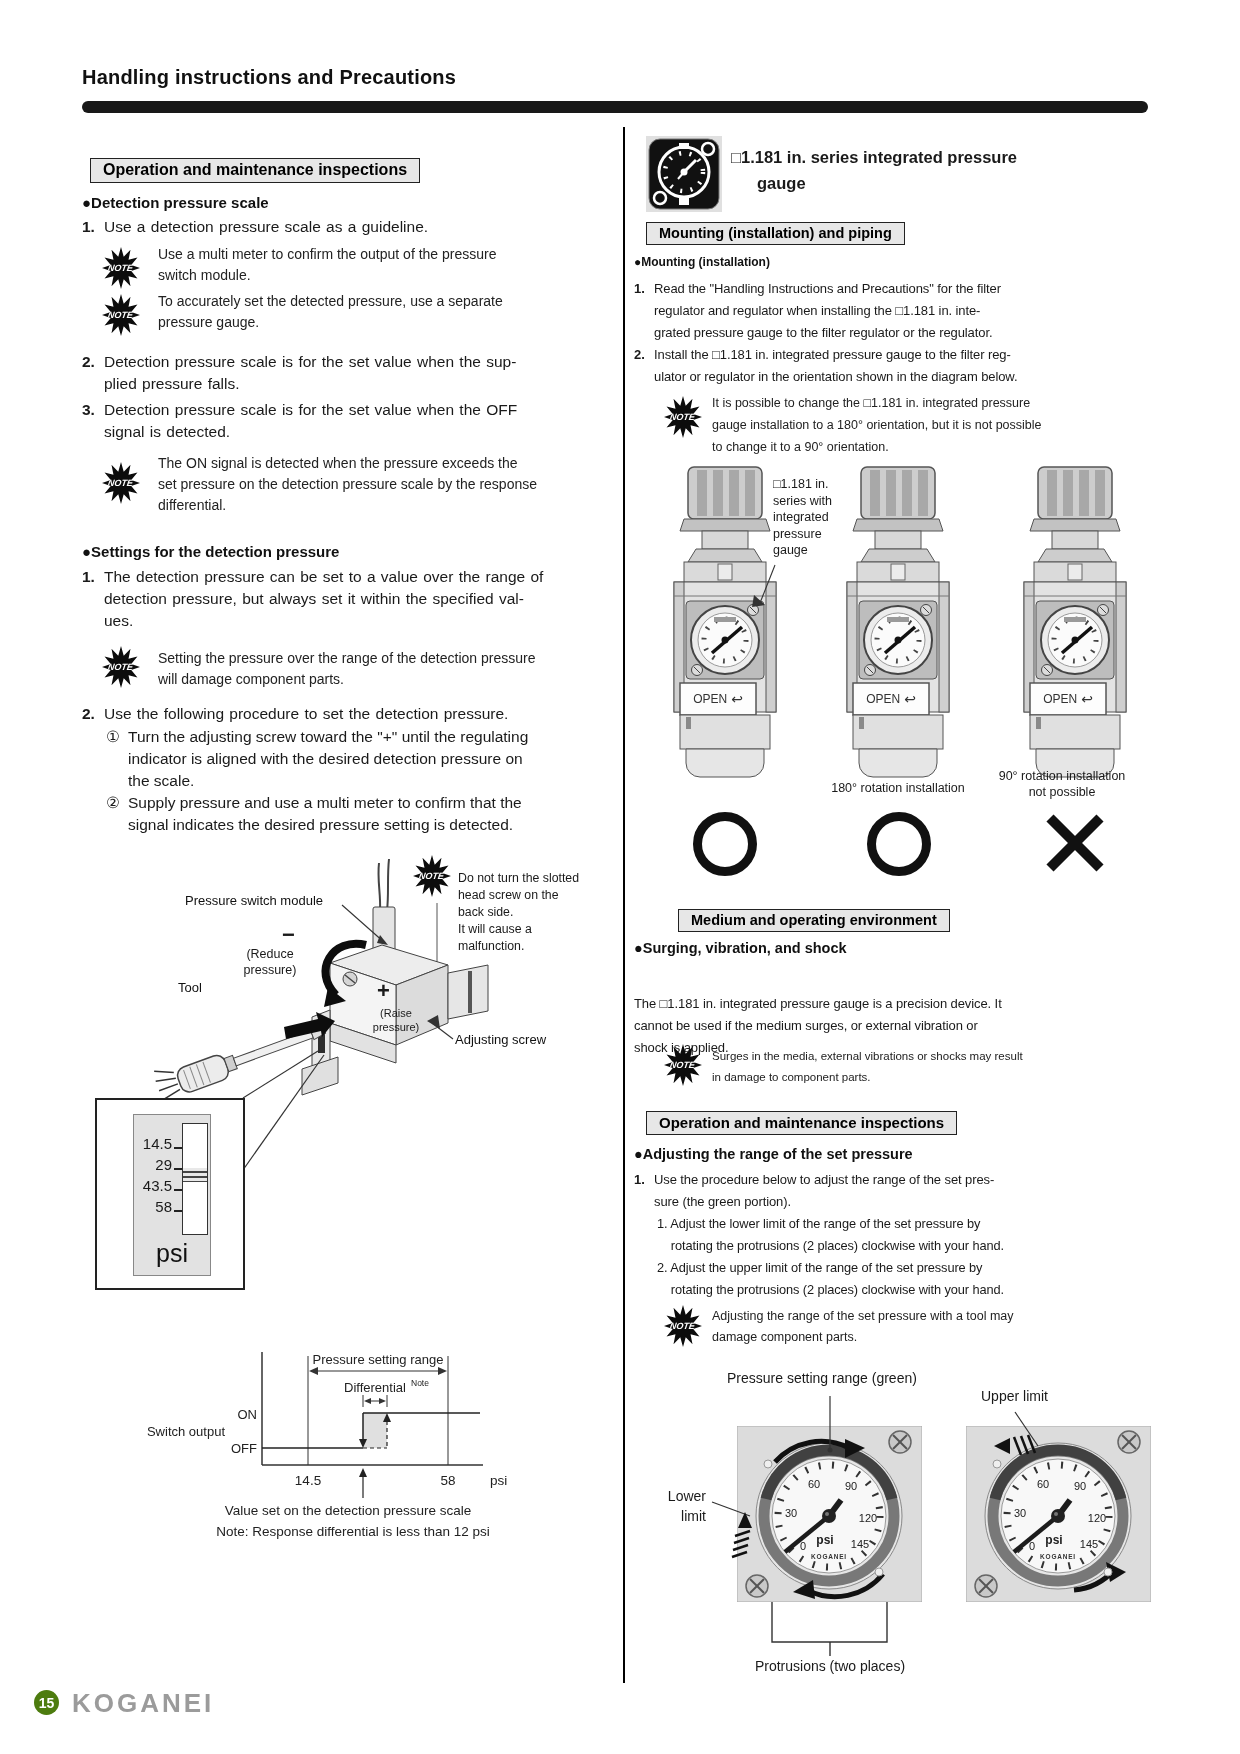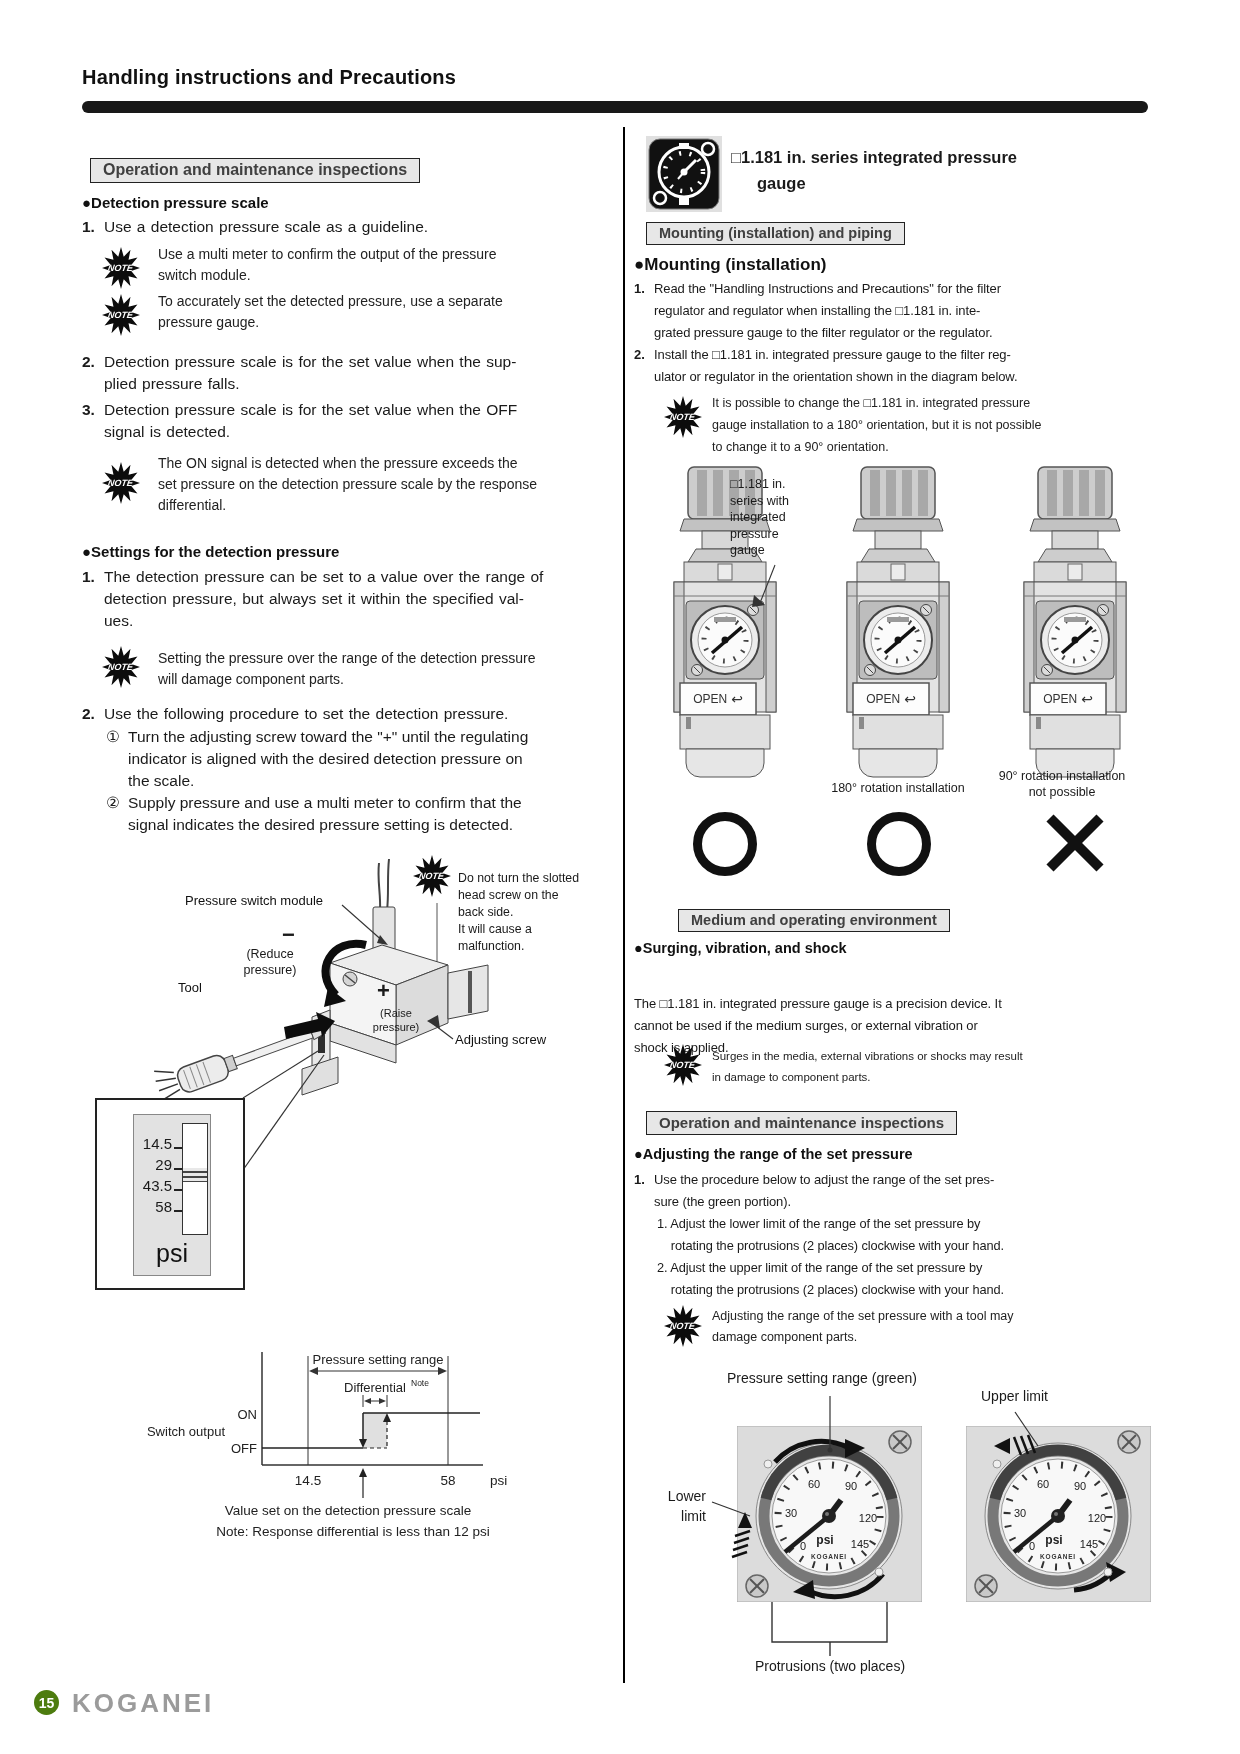--- a/index.html
+++ b/index.html
@@ -4,21 +4,21 @@
 <style>
   html,body{margin:0;padding:0;background:#888;}
   .page{position:relative;width:1240px;height:1754px;background:#fff;
     font-family:"Liberation Sans",sans-serif;color:#1a1a1a;overflow:hidden;}
   .abs{position:absolute;}
   .pre{white-space:pre;}
   .pageTitle{font-size:20px;font-weight:bold;letter-spacing:.2px;color:#111;}
   .titleBar{background:#181818;border-radius:7px;}
   .vdiv{background:#000;width:1.6px;}
   .secbox{display:inline-block;background:#e7e7e7;border:1.7px solid #222;
-    font-weight:bold;padding:2px 12px 3px;color:#404040;white-space:nowrap;}
+    font-weight:bold;padding:2px 12px 3px;color:#000000;white-space:nowrap;}
   .secbox.l{font-size:16px;}
   .secbox.r{font-size:14.5px;}
   .heading{font-weight:bold;font-size:15px;color:#111;white-space:nowrap;}
   .item{display:flex;}
   .item .num{font-weight:bold;flex:none;}
   .lbody{font-size:15.5px;line-height:22px;word-spacing:1px;}
   .lbody .num{width:22px;}
   .lsub{font-size:15.5px;line-height:22px;}
   .lsub .num{font-weight:normal;width:22px;flex:none;}
   .lnote{font-size:14px;line-height:21px;color:#222;}
@@ -259,21 +259,21 @@
       <circle cx="62" cy="13" r="6" fill="none" stroke="#fff" stroke-width="2.5"></circle>
       <circle cx="14" cy="62" r="6" fill="none" stroke="#fff" stroke-width="2.5"></circle>
       <rect x="33" y="62" width="10" height="7" fill="#fff"></rect>
       <rect x="33" y="7" width="10" height="6" fill="#fff"></rect>
     </svg>
   </div>
   <div class="abs" style="left:731px;top:148px;font-size:16.5px;font-weight:bold;">□1.181 in. series integrated pressure</div>
   <div class="abs" style="left:757px;top:174px;font-size:16.5px;font-weight:bold;">gauge</div>
 
   <div class="abs secbox r" style="left:646px;top:222px;">Mounting (installation) and piping</div>
-  <div class="abs heading" style="left:634px;top:255px;font-size:17px;">●Mounting (installation)</div>
+  <div class="abs heading" style="left:634px;top:255px;font-size:12px;">●Mounting (installation)</div>
 
   <div class="abs item rbody" style="left:634px;top:278px;width:420px;">
     <span class="num">1.</span>
     <span class="pre">Read the "Handling Instructions and Precautions" for the filter
 regulator and regulator when installing the □1.181 in. inte-
 grated pressure gauge to the filter regulator or the regulator.</span>
   </div>
   <div class="abs item rbody" style="left:634px;top:344px;width:420px;">
     <span class="num">2.</span>
     <span class="pre">Install the □1.181 in. integrated pressure gauge to the filter reg-
@@ -339,21 +339,21 @@
   </div>
   <div class="abs openPlate" style="left:853px;top:683px;width:76px;height:32px;">
     <span>OPEN</span>
       <span class="arr">↩</span>
   </div>
   <div class="abs openPlate" style="left:1030px;top:683px;width:76px;height:32px;">
     <span>OPEN</span>
       <span class="arr">↩</span>
   </div>
 
-  <div class="abs pre" style="left:730px;top:476px;font-size:12.5px;line-height:16.5px;">□1.181 in.
+  <div class="abs pre" style="left:773px;top:476px;font-size:12.5px;line-height:16.5px;">□1.181 in.
 series with
 integrated
 pressure
 gauge</div>
   <svg class="abs" style="left:620px;top:455px;" width="540" height="200" viewBox="0 0 540 200">
     <line x1="155" y1="110" x2="140" y2="148" stroke="#333" stroke-width="1.1"></line>
     <polygon points="134,140 145,150 132,152" fill="#333"></polygon>
   </svg>
 
   <div class="abs" style="left:818px;top:781px;width:160px;text-align:center;font-size:12.5px;">180° rotation installation</div>

